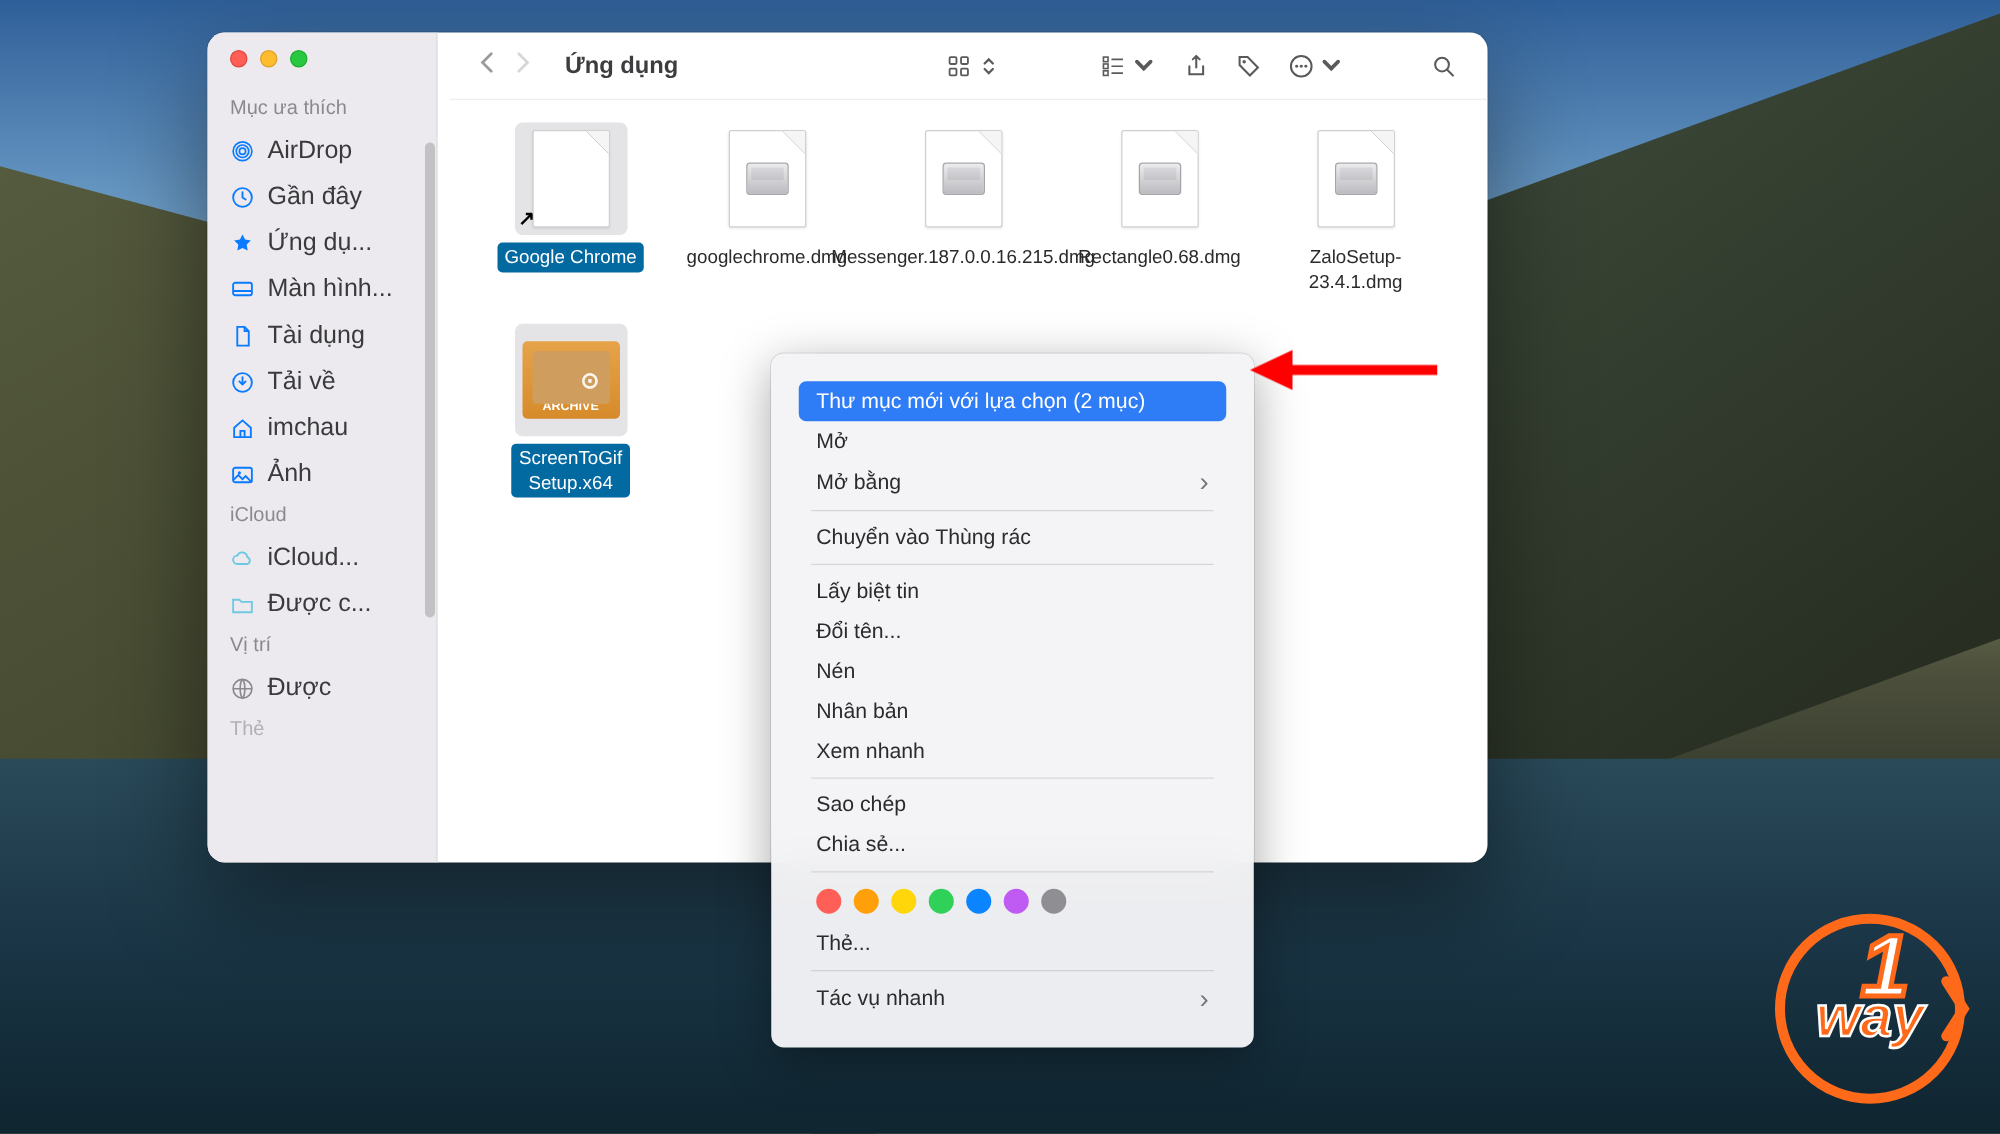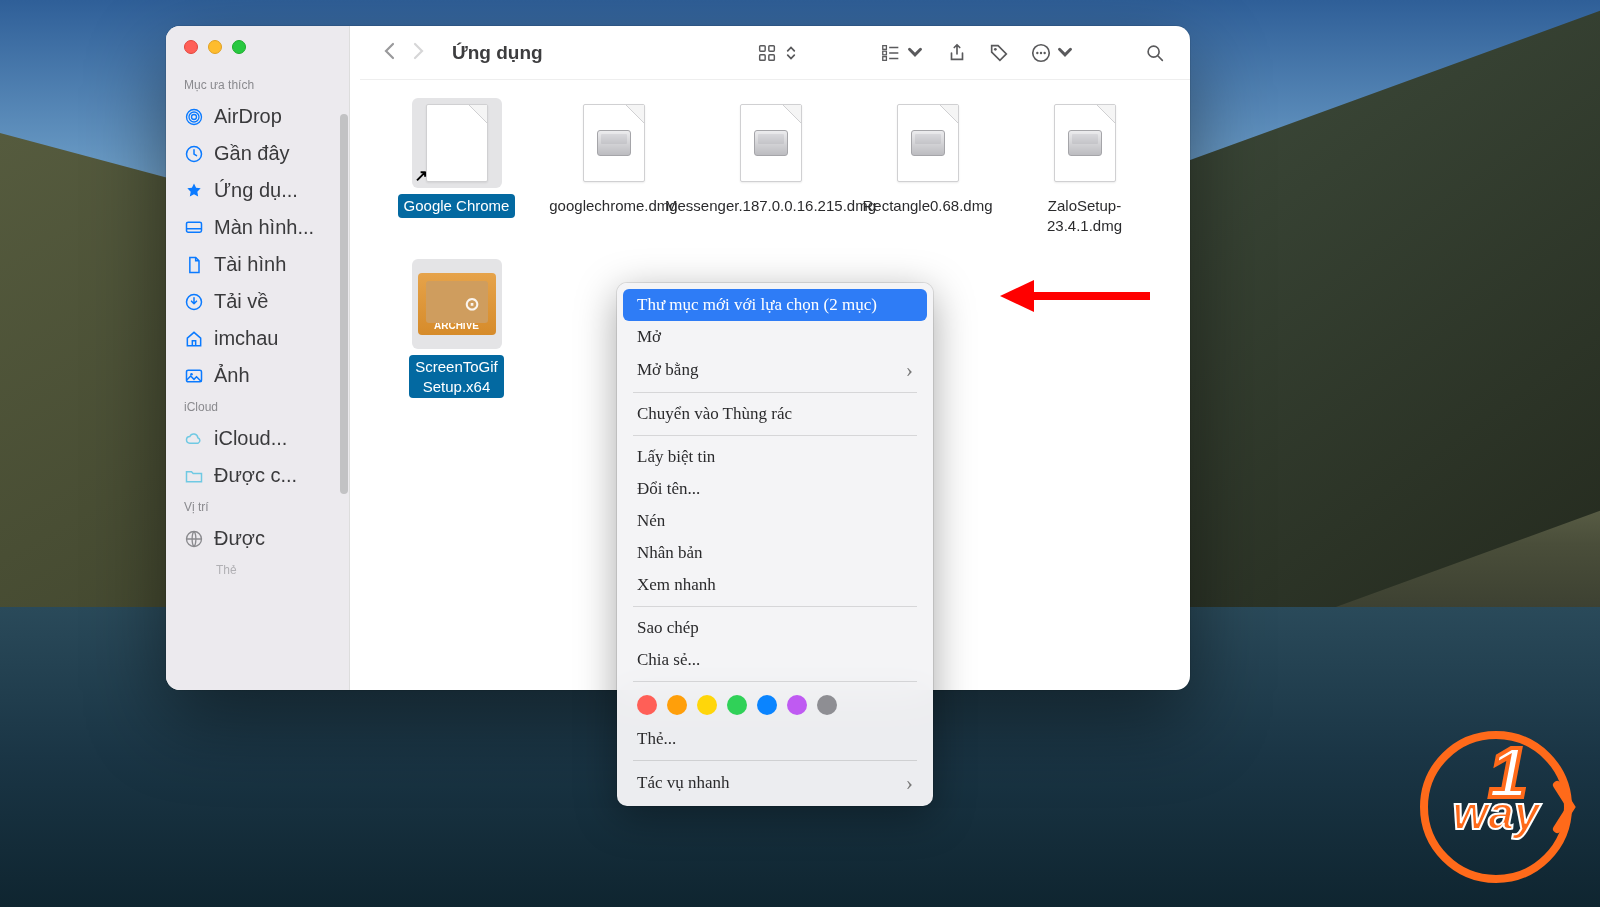--- a/index.html
+++ b/index.html
@@ -18,21 +18,21 @@
   position: absolute; left:166px; top:26px; width:1024px; height:664px;
   background:#fff; border-radius:14px; box-shadow:0 30px 80px rgba(0,0,0,.45),0 0 0 1px rgba(0,0,0,.08);
   display:flex; overflow:hidden;
 }
 .sidebar{width:184px;background:#eceaee;border-right:1px solid #ddd;padding:14px 0 0 0;font-size:15px;color:#3a3a3c;position:relative;}
 .traffic{display:flex;gap:10px;padding:0 0 18px 18px;}
 .tl{width:14px;height:14px;border-radius:50%;}
 .tl.r{background:#ff5f57;border:1px solid #e1463d;}
 .tl.y{background:#febc2e;border:1px solid #dfa023;}
 .tl.g{background:#28c840;border:1px solid #1dad2c;}
-.sb-section{padding:6px 18px;font-size:12px;color:#8a8a8e;}
+.sb-section{padding:6px 18px;font-size:16px;color:#8a8a8e;}
 .sb-item{display:flex;align-items:center;gap:10px;padding:7px 18px;cursor:default;font-size:20px;}
 .sb-item svg{width:20px;height:20px;flex-shrink:0;}
 .sb-scroll{position:absolute;right:1px;top:88px;width:8px;height:380px;background:#c2c2c4;border-radius:4px;}
 .main{flex:1;display:flex;flex-direction:column;padding-left:10px;}
 .toolbar{height:54px;display:flex;align-items:center;padding:0 18px;gap:8px;border-bottom:1px solid #eee;}
 .nav-btns{display:flex;gap:4px;color:#9a9a9c;}
 .nav-btns svg{width:24px;height:24px;}
 .title{font-size:19px;font-weight:600;color:#3d3d3f;margin-left:14px;}
 .spacer{flex:1;}
 .tb-ico{color:#5a5a5c;padding:0 6px;display:flex;align-items:center;}
@@ -46,21 +46,21 @@
 .file-label{margin-top:6px;padding:2px 6px;border-radius:4px;line-height:1.3;}
 .file.selected .file-label{background:#0369a1;color:#fff;}
 .doc-page{width:62px;height:78px;background:#fff;border:1px solid #d0d0d2;border-radius:2px;position:relative;box-shadow:0 1px 2px rgba(0,0,0,.08);}
 .doc-page::after{content:"";position:absolute;top:0;right:0;width:18px;height:18px;background:linear-gradient(225deg,#f5f5f5 48%,#d0d0d2 50%,transparent 52%);}
 .dmg-drive{position:absolute;left:50%;top:50%;transform:translate(-50%,-50%);width:34px;height:26px;background:linear-gradient(180deg,#ececee,#bcbcc0);border:1px solid #a5a5a9;border-radius:3px;}
 .dmg-drive::before{content:"";position:absolute;left:3px;right:3px;top:3px;height:10px;background:linear-gradient(180deg,#d8d8dc,#c4c4c8);border-radius:1px;}
 .alias-arrow{position:absolute;left:3px;bottom:3px;font-size:16px;font-weight:bold;color:#000;}
 .archive-box{width:78px;height:62px;background:linear-gradient(180deg,#e6a34a,#d68b2a);border-radius:4px;position:relative;display:flex;align-items:flex-end;justify-content:center;color:#fff;font-size:10px;font-weight:600;padding-bottom:4px;}
 .archive-box::before{content:"";position:absolute;top:8px;left:8px;right:8px;height:42px;background:#cf9d5e;border-radius:3px;}
 .archive-box::after{content:"⊙";position:absolute;top:20px;right:16px;color:rgba(255,255,255,.9);font-size:18px;}
-.ctx-menu{position:absolute;left:617px;top:283px;width:316px;background:rgba(244,244,246,.97);backdrop-filter:blur(20px);border-radius:10px;box-shadow:0 10px 40px rgba(0,0,0,.35),0 0 0 1px rgba(0,0,0,.1);padding:6px;font-size:17px;color:#2b2b2d;font-family:Liberation Serif, serif;}
+.ctx-menu{position:absolute;left:617px;top:283px;width:386px;background:rgba(244,244,246,.97);backdrop-filter:blur(20px);border-radius:10px;box-shadow:0 10px 40px rgba(0,0,0,.35),0 0 0 1px rgba(0,0,0,.1);padding:22px;font-size:17px;color:#2b2b2d;}
 .ctx-item{padding:6px 14px;border-radius:6px;display:flex;align-items:center;justify-content:space-between;}
 .ctx-item.hi{background:#2e7cf6;color:#fff;}
 .ctx-sep{height:1px;background:rgba(0,0,0,.12);margin:5px 10px;}
 .ctx-sub::after{content:"›";font-size:22px;color:#777;line-height:1;}
 .ctx-tags{display:flex;gap:10px;padding:8px 14px;}
 .tag{width:20px;height:20px;border-radius:50%;}
 .arrow-annot{position:absolute;left:1000px;top:274px;display:flex;align-items:center;}
 .arrow-annot svg{width:150px;height:44px;}
 .logo1way{position:absolute;right:24px;bottom:20px;width:160px;height:160px;margin-top:41px;}
 .sb-blue{stroke:#0a7aff;fill:none;}
@@ -109,21 +109,21 @@
           <rect x="3" y="5" width="18" height="12" rx="2" class="sb-blue" stroke-width="1.8"></rect>
           <path d="M3 13h18" class="sb-blue" stroke-width="1.8"></path>
         </svg>
       <span>Màn hình...</span>
     </div>
     <div class="sb-item">
       <svg viewBox="0 0 24 24">
           <path d="M7 3h7l4 4v14H7z" class="sb-blue" stroke-width="1.8"></path>
           <path d="M14 3v4h4" class="sb-blue" stroke-width="1.8"></path>
         </svg>
-      <span>Tài hình</span>
+      <span>Tài dụng</span>
     </div>
     <div class="sb-item">
       <svg viewBox="0 0 24 24">
           <circle cx="12" cy="12" r="9" class="sb-blue" stroke-width="1.8"></circle>
           <path d="M12 7v7m0 0l-3-3m3 3l3-3" class="sb-blue" stroke-width="1.8" stroke-linecap="round"></path>
         </svg>
       <span>Tải về</span>
     </div>
     <div class="sb-item">
       <svg viewBox="0 0 24 24">
@@ -154,21 +154,21 @@
       <span>Được c...</span>
     </div>
     <div class="sb-section">Vị trí</div>
     <div class="sb-item">
       <svg viewBox="0 0 24 24">
           <circle cx="12" cy="12" r="9" stroke="#8a8a8e" fill="none" stroke-width="1.6"></circle>
           <path d="M3 12h18M12 3c3 3 3 15 0 18M12 3c-3 3-3 15 0 18" stroke="#8a8a8e" fill="none" stroke-width="1.6"></path>
         </svg>
       <span>Được</span>
     </div>
-    <div class="sb-section" style="opacity:.6;margin-left:32px;">Thẻ</div>
+    <div class="sb-section" style="opacity:.6;">Thẻ</div>
     <div class="sb-scroll"></div>
   </div>
 
   <div class="main">
     <div class="toolbar">
       <div class="nav-btns">
         <span><svg viewBox="0 0 24 24">
               <path d="M15 5l-7 7 7 7" stroke="currentColor" fill="none" stroke-width="2.2" stroke-linecap="round"></path>
             </svg></span>
         <span style="opacity:.4;"><svg viewBox="0 0 24 24">

